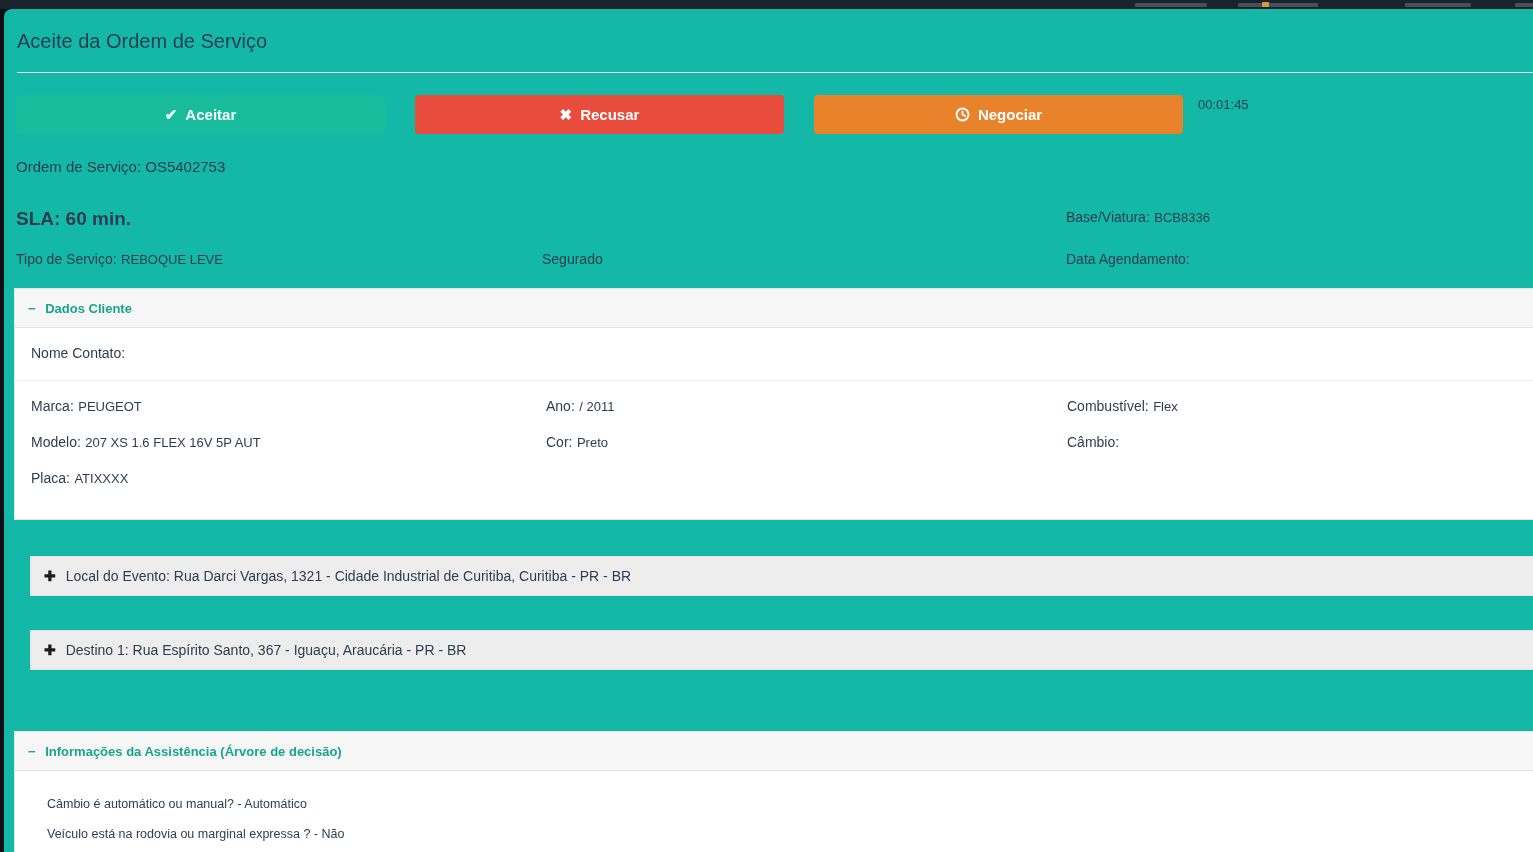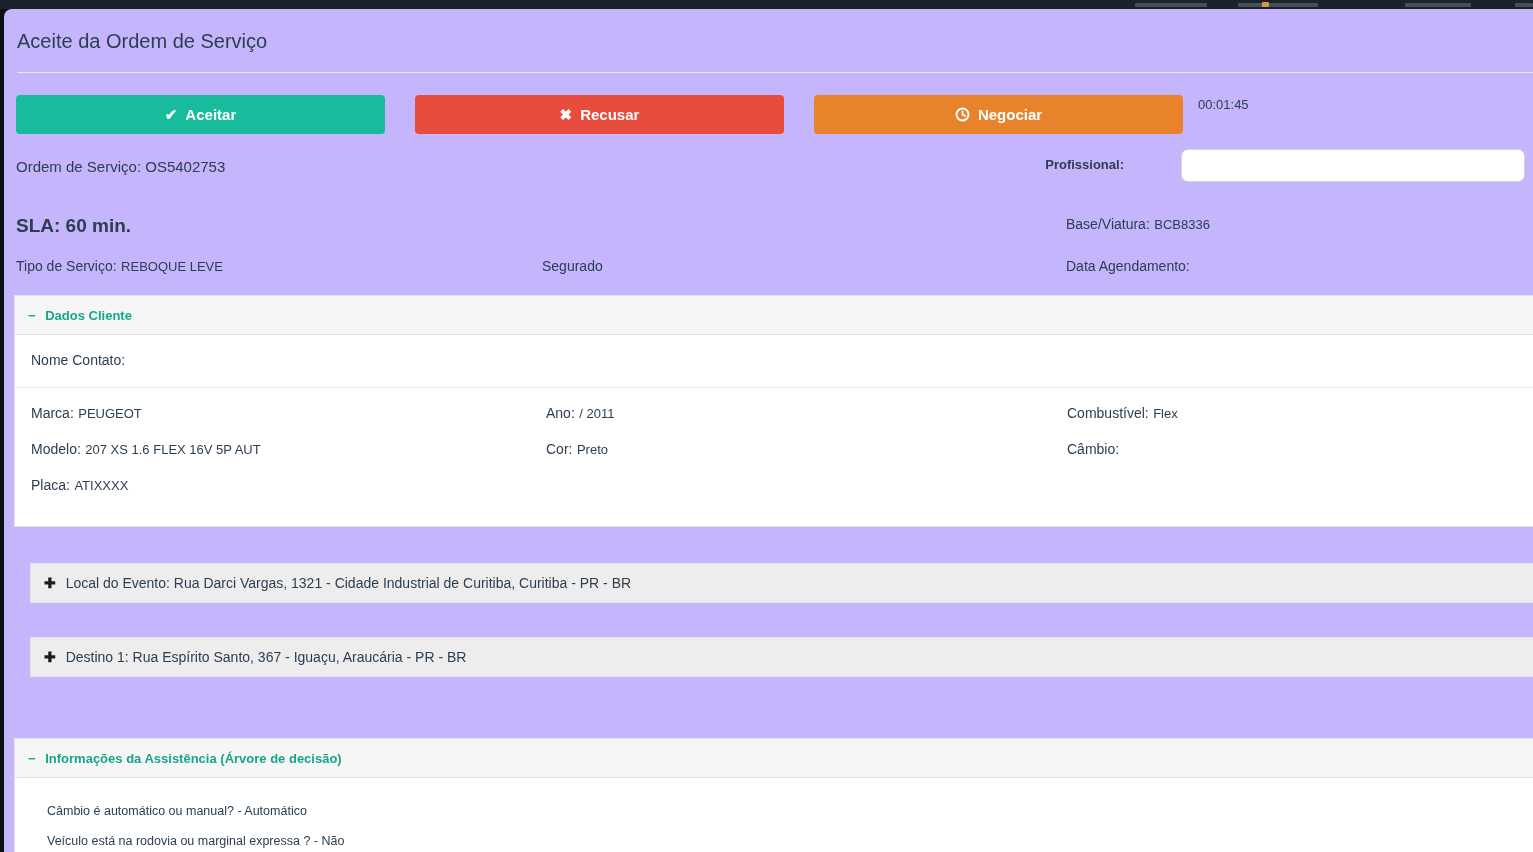--- a/index.html
+++ b/index.html
@@ -10,41 +10,41 @@
     color:#2c3e50;
   }
   
   .navbar { position:absolute; top:0; left:0; width:1533px; height:9px; background:#1a222c; }
   .nav-smudge { position:absolute; top:3px; height:4px; background:rgba(190,200,210,0.28); border-radius:1px; }
   .nav-dot { position:absolute; top:2px; width:7px; height:5px; background:#d89a3c; border-radius:1px; }
 
   
   .card {
     position:absolute; top:9px; left:4px; right:0; bottom:0;
-    background:#c4b5fd; border-radius:8px 0 0 0; overflow:hidden;
+    background:#14b8a6; border-radius:8px 0 0 0; overflow:hidden;
   }
 
   .page-title { font-size:20px; font-weight:400; color:#2c3e50; margin:18px 0 0 13px; line-height:28px; }
   .title-rule { border:none; border-top:1px solid #e8e8e8; margin:17px 0 0 13px; }
 
   .btn-row { display:flex; align-items:flex-start; margin:22px 0 0 12px; }
   .btn {
     width:369px; height:39px; border:none; border-radius:4px;
     color:#fff; font-family:"Liberation Sans", sans-serif;
     font-size:15px; font-weight:700; cursor:pointer;
     display:flex; align-items:center; justify-content:center; gap:8px;
   }
   .btn + .btn { margin-left:30px; }
   .btn-accept { background:#18bc9c; }
   .btn-refuse { background:#e74c3c; margin-left:30px; }
   .btn-negotiate { background:#e8832c; margin-left:29px; }
   .btn .glyph { font-size:15px; line-height:1; }
   .timer { margin:2px 0 0 15px; font-size:13px; color:#2c3e50; }
 
-  .order-row { display:flex; justify-content:space-between; align-items:flex-start; margin:15px 16px 0 12px; }
+  .order-row { display:flex; justify-content:space-between; align-items:center; margin:15px 8px 0 12px; }
   .os-text { font-size:15px; color:#2c3e50; padding-top:9px; }
   .prof-group { display:flex; align-items:flex-start; }
   .prof-label { font-size:13px; font-weight:700; padding-top:8px; }
   .prof-input {
     width:344px; height:33px; margin-left:57px; margin-right:-8px;
     border:1px solid #cfd7dd; border-radius:7px;
     font-family:"Liberation Sans", sans-serif; font-size:13px; padding:0 8px;
     box-sizing:border-box; outline:none;
   }
 
@@ -112,24 +112,20 @@
       <span>Negociar</span>
     </button>
     <span class="timer">00:01:45</span>
   </div>
 
   <div class="order-row">
     <div class="os-text">
       <span>Ordem de Serviço:</span>
       <span>OS5402753</span>
     </div>
-    <div class="prof-group">
-      <span class="prof-label">Profissional:</span>
-      <input class="prof-input" type="text" value="" style="">
-    </div>
   </div>
 
   <div class="info-grid">
     <div class="sla">SLA: 60 min.</div>
     <div>
       <span class="lbl">Base/Viatura:</span>
       <span class="val">BCB8336</span>
     </div>
   </div>
 

